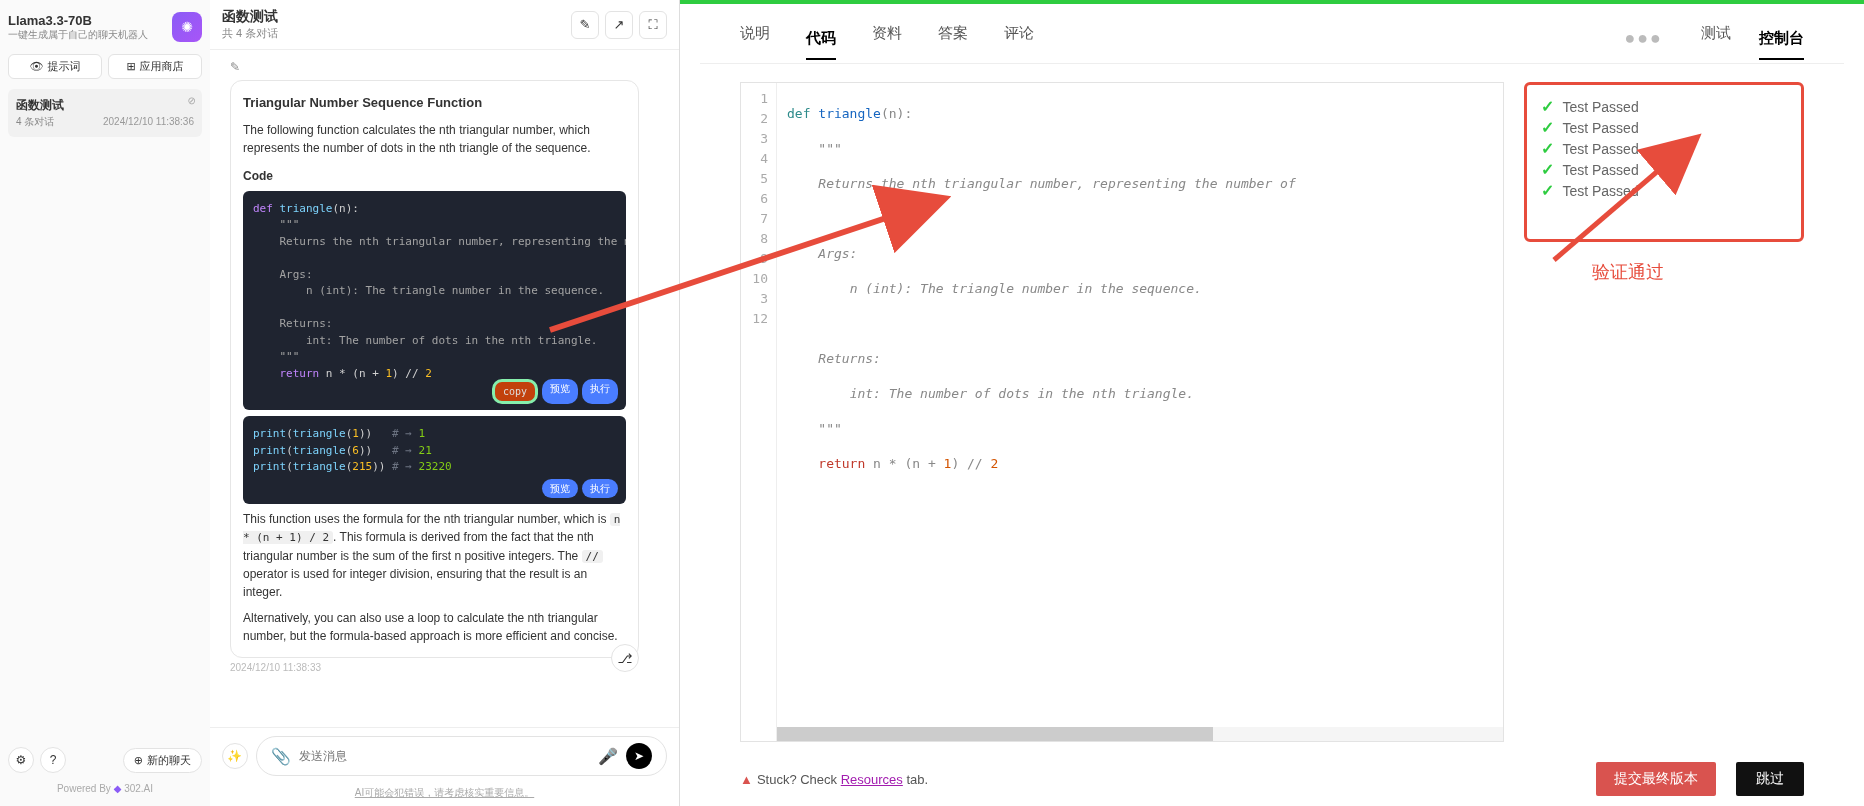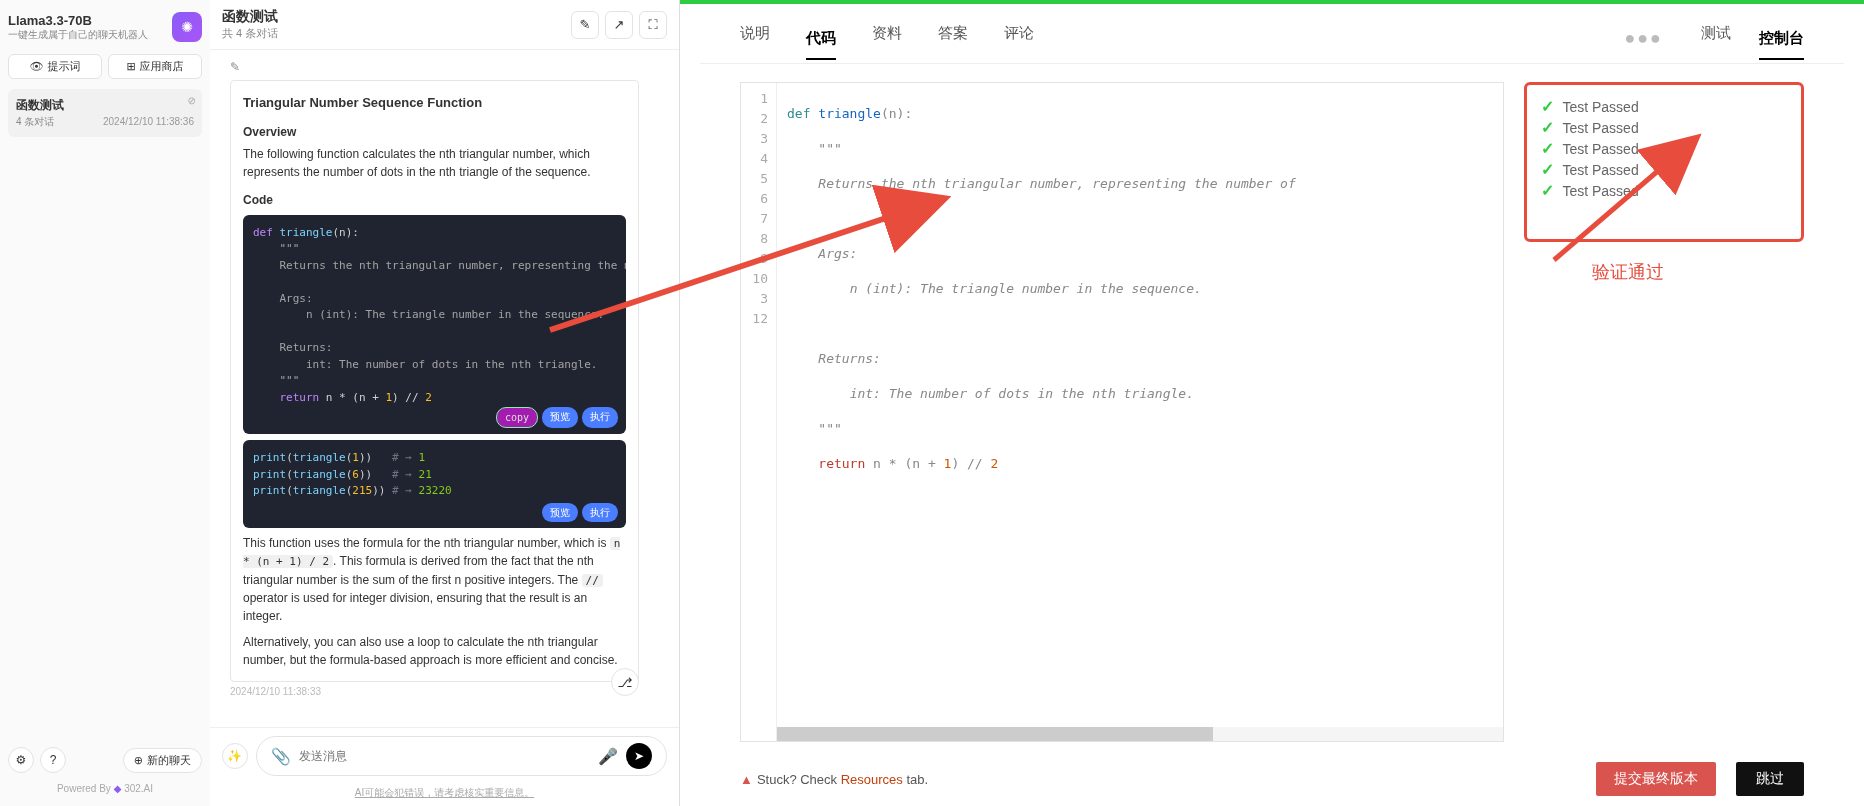--- a/index.html
+++ b/index.html
@@ -24,27 +24,27 @@
 .new-chat { margin-left: auto; border: 1px solid #e3e3e3; border-radius: 14px; padding: 4px 10px; font-size: 11px; display:flex; align-items:center; gap:4px; background:#fff; cursor:pointer;}
 .powered { font-size: 10px; color: #aaa; text-align: center; padding: 4px; }
 .chat-area { flex: 1; display: flex; flex-direction: column; min-width: 0; }
 .chat-header { display: flex; align-items: center; padding: 8px 12px; border-bottom: 1px solid #eee; }
 .chat-header-main { flex: 1; }
 .chat-header-title { font-weight: 700; font-size: 14px; }
 .chat-header-sub { font-size: 11px; color: #888; }
 .icon-btn { width: 28px; height: 28px; border:1px solid #e3e3e3; border-radius:6px; display:flex; align-items:center; justify-content:center; margin-left:6px; font-size:13px; background:#fff; cursor:pointer;}
 .chat-body { flex:1; overflow:auto; padding: 10px 40px 4px 20px; }
 .edit-icon { font-size:12px; color:#888; margin-bottom:6px; }
-.msg-card { border:1px solid #e6e6e6; border-radius:4px; padding:12px; font-size:12px; line-height:1.5; }
+.msg-card { border:1px solid #e6e6e6; border-radius:12px; padding:12px; font-size:12px; line-height:1.5; }
 .msg-h { font-weight:700; margin-bottom:8px; font-size:13px;}
 .msg-sh { font-weight:700; margin:10px 0 4px; }
 .code-block { background:#1f2430; border-radius:6px; padding:10px 10px 28px; margin:6px 0; font-family: Consolas,monospace; font-size:11px; color:#d1d1d1; white-space:pre; overflow-x:auto; position:relative;}
 .code-actions { position:absolute; bottom:6px; right:8px; display:flex; gap:4px;}
 .pill { font-size:10px; padding:2px 8px; border-radius:10px; cursor:pointer; }
-.pill-grey{ background:#a21caf; color:#ddd; border:1px solid #86efac;text-align:center;}
+.pill-grey{ background:#c2410c; color:#ddd; border:3px solid #86efac;text-align:center;}
 .pill-blue{ background:#4a7dff; color:#fff;}
 .inline-code{background:#f0f0f0;padding:0 4px;border-radius:3px;font-family:Consolas,monospace;font-size:11px;}
 .msg-time{font-size:10px;color:#bbb;text-align:left;margin-top:4px;}
 .msg-actions{display:flex;gap:6px;padding:6px 0;}
 .float-btn{position:relative; float:right; width:28px;height:28px;border:1px solid #e3e3e3;border-radius:50%;display:flex;align-items:center;justify-content:center;font-size:13px;margin-top:-14px;background:#fff;}
 .input-bar{display:flex;align-items:center;gap:8px;padding:8px 12px;border-top:1px solid #eee;}
 .input-box{flex:1;border:1px solid #e3e3e3;border-radius:20px;padding:6px 14px;display:flex;align-items:center;gap:8px;}
 .input-box input{flex:1;border:none;outline:none;font-size:12px;}
 .send-btn{width:26px;height:26px;border-radius:50%;background:#000;color:#fff;display:flex;align-items:center;justify-content:center;font-size:12px;}
 .disclaimer{font-size:10px;color:#aaa;text-align:center;padding:2px 0 6px;text-decoration:underline;}
@@ -63,21 +63,21 @@
 .code-area div{height:20px;line-height:20px;}
 .kw-def{color:#2e8b8b;} .kw-ret{color:#c0392b;} .fn{color:#1565c0;} .num{color:#d35400;} .str{color:#888;font-style:italic;}
 .hscroll{position:absolute;bottom:0;left:36px;right:0;height:14px;background:#f5f5f5;}
 .hscroll-thumb{height:100%;width:60%;background:#ccc;}
 .results{width:280px;border:3px solid #e74c3c;border-radius:6px;padding:10px 14px;background:#fff;max-height:160px;}
 .result-row{display:flex;align-items:center;gap:8px;font-size:14px;color:#666;margin:2px 0;}
 .check{color:#2ecc40;font-weight:bold;font-size:16px;}
 .verify-label{position:absolute;color:#e74c3c;font-size:18px;right:200px;top:260px;pointer-events:none;}
 .bottom-row{display:flex;align-items:center;padding:10px 40px;gap:20px;}
 .stuck{font-size:13px;color:#555;}
-.stuck a{color:#c2410c;}
+.stuck a{color:#a21caf;text-decoration:underline;}
 .warn{color:#d9534f;margin-right:4px;}
 .submit-btn{margin-left:auto;background:#d9534f;color:#fff;border:none;padding:8px 18px;font-size:14px;border-radius:2px;cursor:pointer;}
 .skip-btn{background:#111;color:#fff;border:none;padding:8px 20px;font-size:14px;border-radius:2px;cursor:pointer;}
 svg.arrow{position:absolute;pointer-events:none;}
 .tok-def{color:#c084fc;} .tok-fn{color:#7dd3fc;} .tok-str{color:#a3a3a3;} .tok-kw{color:#c084fc;} .tok-num{color:#fbbf24;} .tok-print{color:#7dd3fc;} .tok-cmt{color:#6b7280;} .tok-res{color:#84cc16;}
 </style>
 </head>
 <body>
 
 <div class="left-panel">
@@ -119,21 +119,20 @@
       </div>
       <div class="icon-btn">✎</div>
       <div class="icon-btn">↗</div>
       <div class="icon-btn">⛶</div>
     </div>
 
     <div class="chat-body">
       <div class="edit-icon">✎</div>
       <div class="msg-card">
         <div class="msg-h">Triangular Number Sequence Function</div>
-        <div class="msg-sh">Overview</div>
         <div>The following function calculates the nth triangular number, which represents the number of dots in the nth triangle of the sequence.</div>
         <div class="msg-sh">Code</div>
         <div class="code-block"><span class="tok-def">def</span> <span class="tok-fn">triangle</span>(n):
     <span class="tok-str">"""</span>
     <span class="tok-str">Returns the nth triangular number, representing the number of dots in</span>
 
     <span class="tok-str">Args:</span>
         <span class="tok-str">n (int): The triangle number in the sequence.</span>
 
     <span class="tok-str">Returns:</span>

